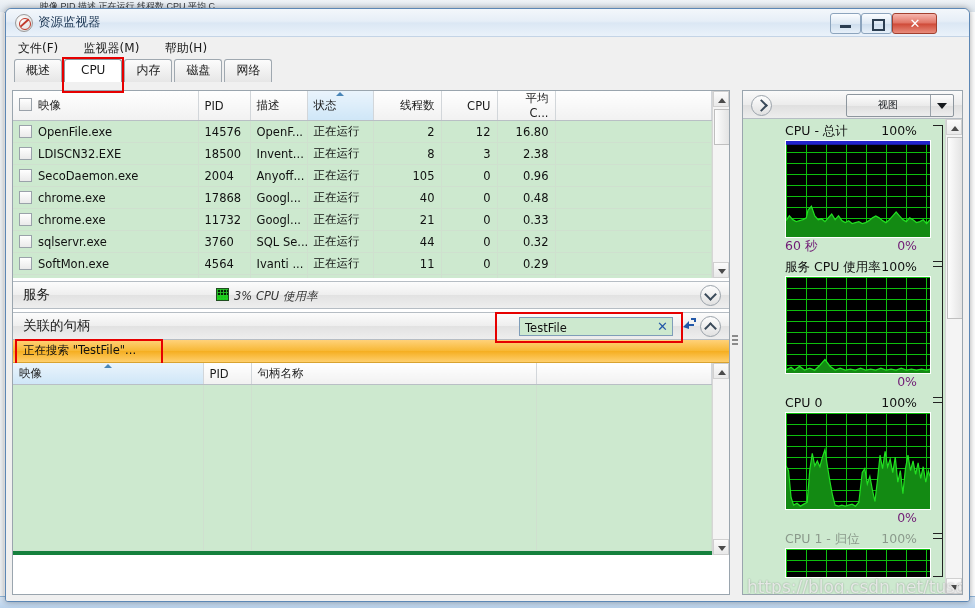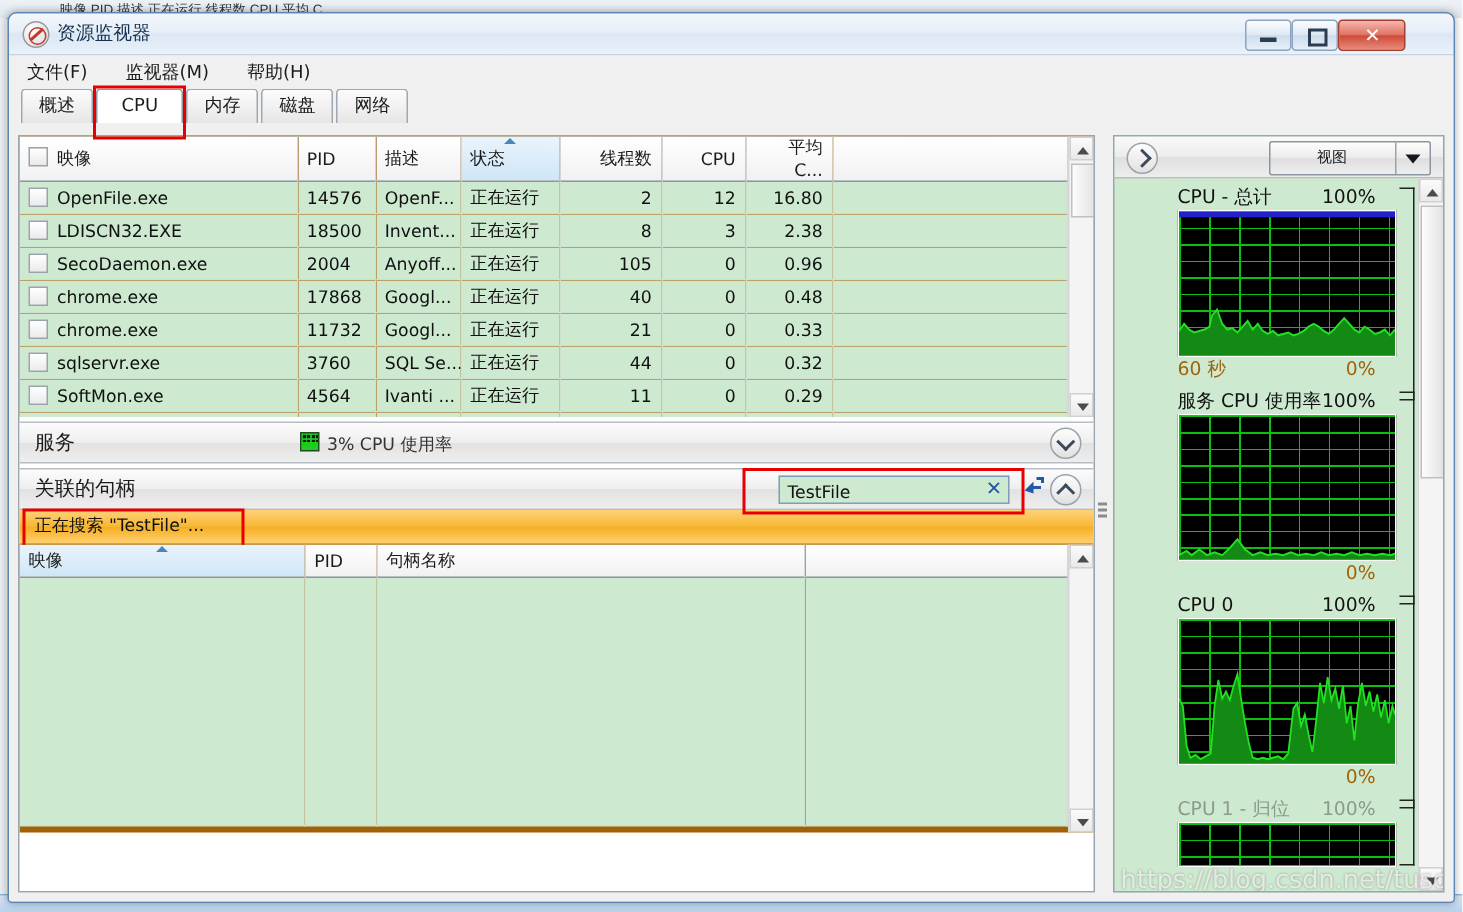--- a/index.html
+++ b/index.html
@@ -133,21 +133,21 @@
     height:21px;font-size:11.5px;color:#101010;padding:0 6px;
     border-right:1px solid #cfe0cf;border-bottom:1px solid #cfe0cf;
     font-family:"DejaVu Sans",sans-serif;white-space:nowrap;overflow:hidden;
   }
   .tbl td.num{text-align:right;}
   .rows-bg{background:#cde9cf;}
   .cbox{display:inline-block;width:11px;height:11px;border:1px solid #9aa2aa;
     background:linear-gradient(#ffffff,#eaeaea);vertical-align:-2px;margin-right:6px;}
 
   
-  .list-wrap{position:relative;background:#a16207;overflow:hidden;}
+  .list-wrap{position:relative;background:#15803d;overflow:hidden;}
   .vscroll{position:absolute;right:0;top:0;width:16px;bottom:0;
     background:#f4f4f4;border-left:1px solid #d6d6d6;}
   .vscroll .arrow{position:absolute;left:0;width:16px;height:16px;
     background:linear-gradient(#fbfbfb,#e9e9e9);border:1px solid #d0d0d0;box-sizing:border-box;}
   .vscroll .arrow.up{top:0;}
   .vscroll .arrow.down{bottom:0;}
   .vscroll .arrow i{position:absolute;left:4px;top:6px;width:0;height:0;
     border-left:4px solid transparent;border-right:4px solid transparent;}
   .vscroll .arrow.up i{border-bottom:5px solid #4b4b4b;}
   .vscroll .arrow.down i{border-top:5px solid #4b4b4b;}
@@ -195,21 +195,21 @@
   #view-arrow::after{content:"";position:absolute;left:6px;top:8px;width:0;height:0;
     border-left:5px solid transparent;border-right:5px solid transparent;border-top:6px solid #14181c;}
 
   
   #graph-scroll{position:absolute;left:0;top:28px;right:17px;bottom:0;overflow:hidden;
     background:#cde9cf;margin-left:32px;}
   .graph-block{position:relative;margin:4px 0 0 0;padding:0 14px 0 10px;}
   .graph-cap{height:17px;position:relative;font-size:12.5px;color:#111;
     font-family:"DejaVu Sans",sans-serif;}
   .graph-cap .r{position:absolute;right:14px;top:0;}
-  .graph-foot{height:17px;position:relative;font-size:12.5px;color:#a16207;
+  .graph-foot{height:17px;position:relative;font-size:12.5px;color:#701a75;
     font-family:"DejaVu Sans",sans-serif;}
   .graph-foot .r{position:absolute;right:14px;top:0;}
   .graph-cap.dim,.graph-foot.dim{color:#8b9a8c;}
   .plot{position:relative;height:98px;background:#000000;border:1px solid #ffffff;
     box-sizing:border-box;overflow:hidden;}
   .plot .grid{position:absolute;inset:0;
     background-image:
       repeating-linear-gradient(to right,#0dbf0d 0 1px,transparent 1px 20px),
       repeating-linear-gradient(to bottom,#0dbf0d 0 1px,transparent 1px 11px);}
   .plot svg{position:absolute;inset:0;width:100%;height:100%;}
@@ -384,21 +384,21 @@
             </div>
           <div class="thumb" style="top:18px;height:34px;"></div>
           <div class="arrow down">
               <i></i>
             </div>
         </div>
       </div>
 
       <div class="sec-head" style="margin-top:3px;border-top:1px solid #b6bdc4;">
         <div class="sec-title">服务</div>
-        <div class="sec-legend" style="left:187px;">
+        <div class="sec-legend" style="left:203px;font-style:italic;">
           <span class="swatch-graph"></span><span>3% CPU 使用率</span>
         </div>
         <div class="chev down"></div>
       </div>
 
       <div class="sec-head" style="margin-top:3px;border-top:1px solid #b6bdc4;">
         <div class="sec-title">关联的句柄</div>
         <div class="searchwrap">
           <div class="searchbox">
             <span class="val">TestFile</span>

